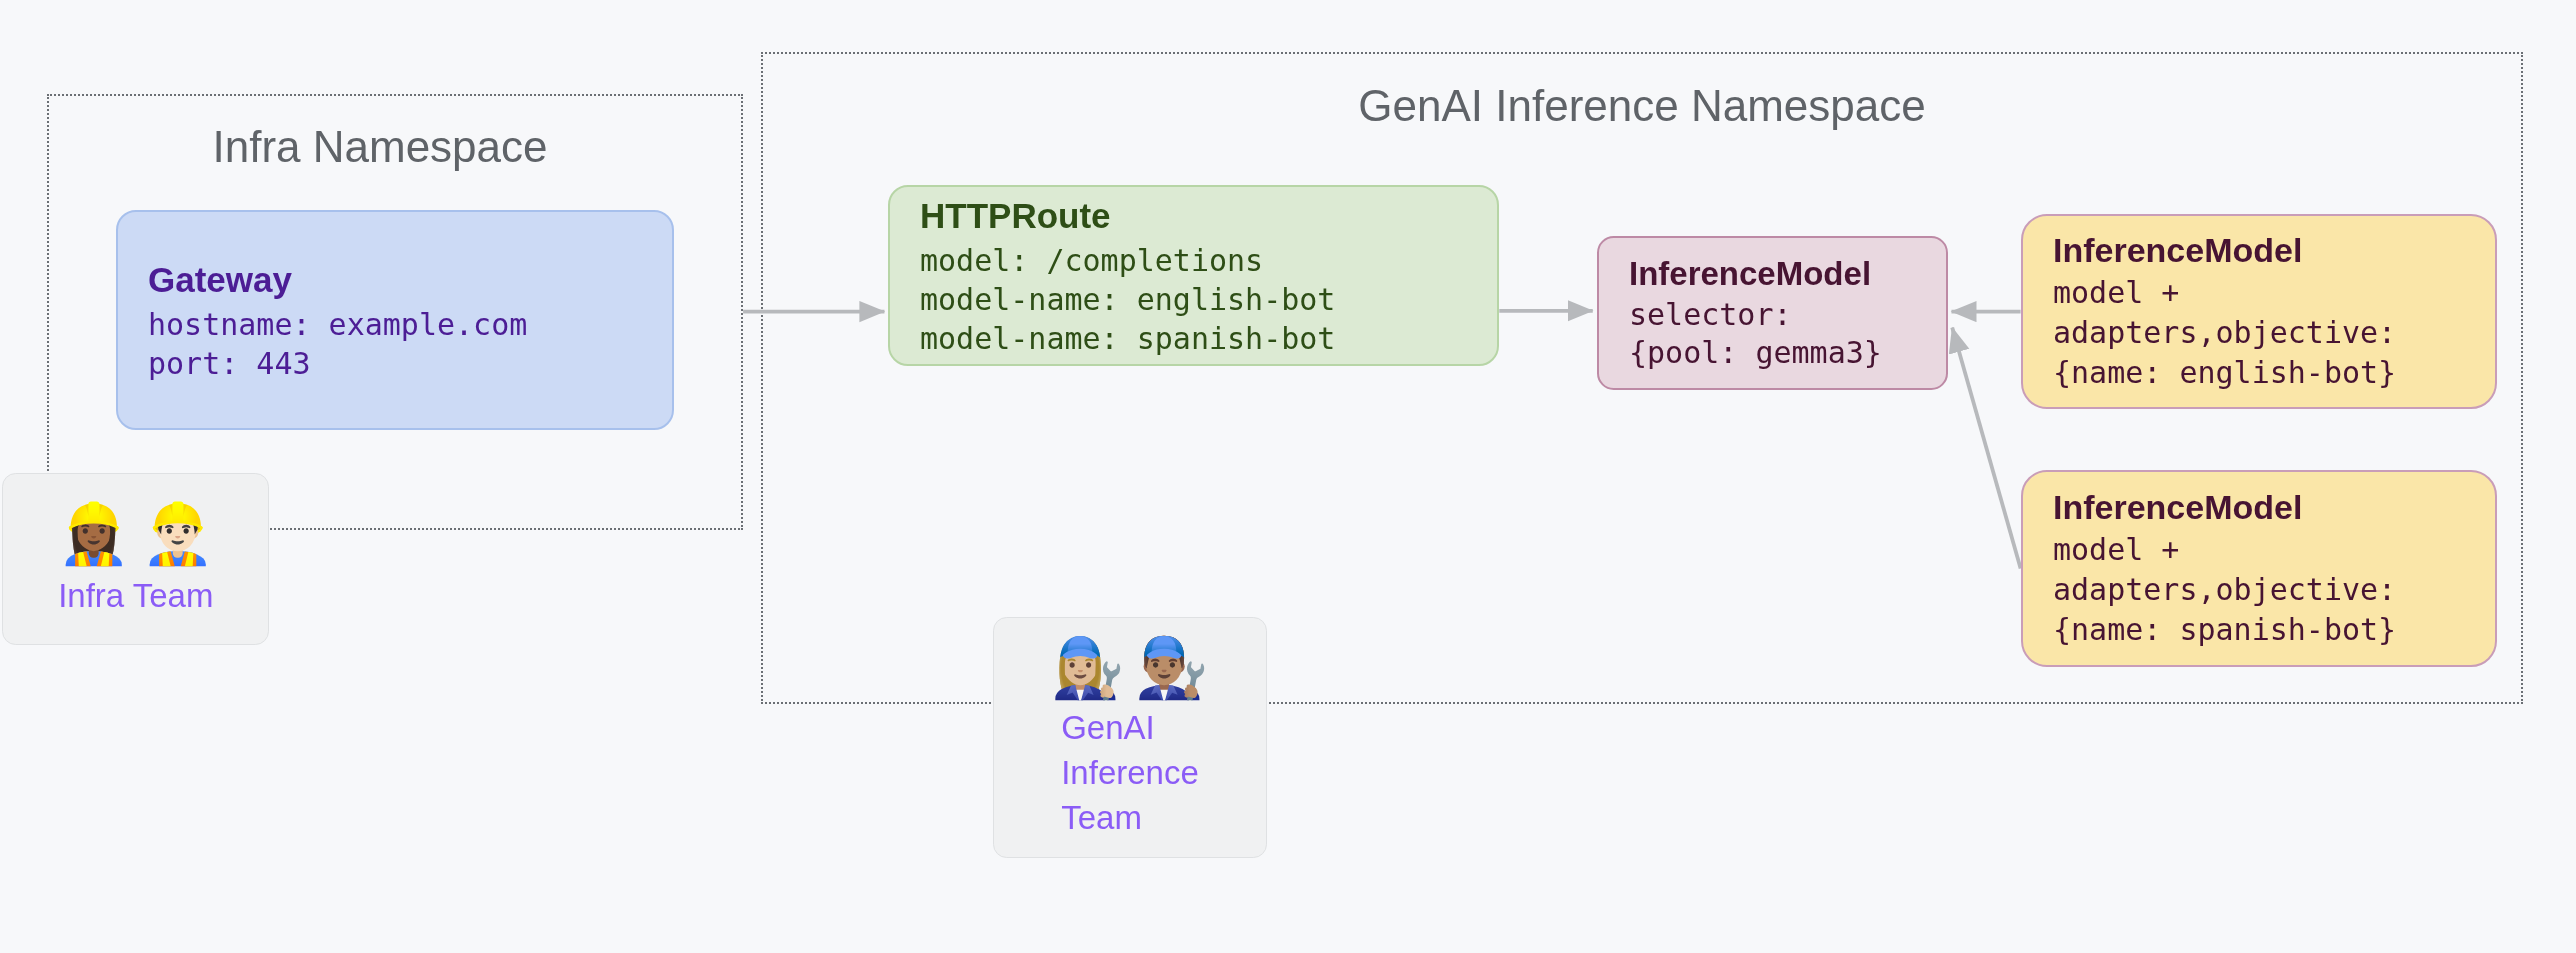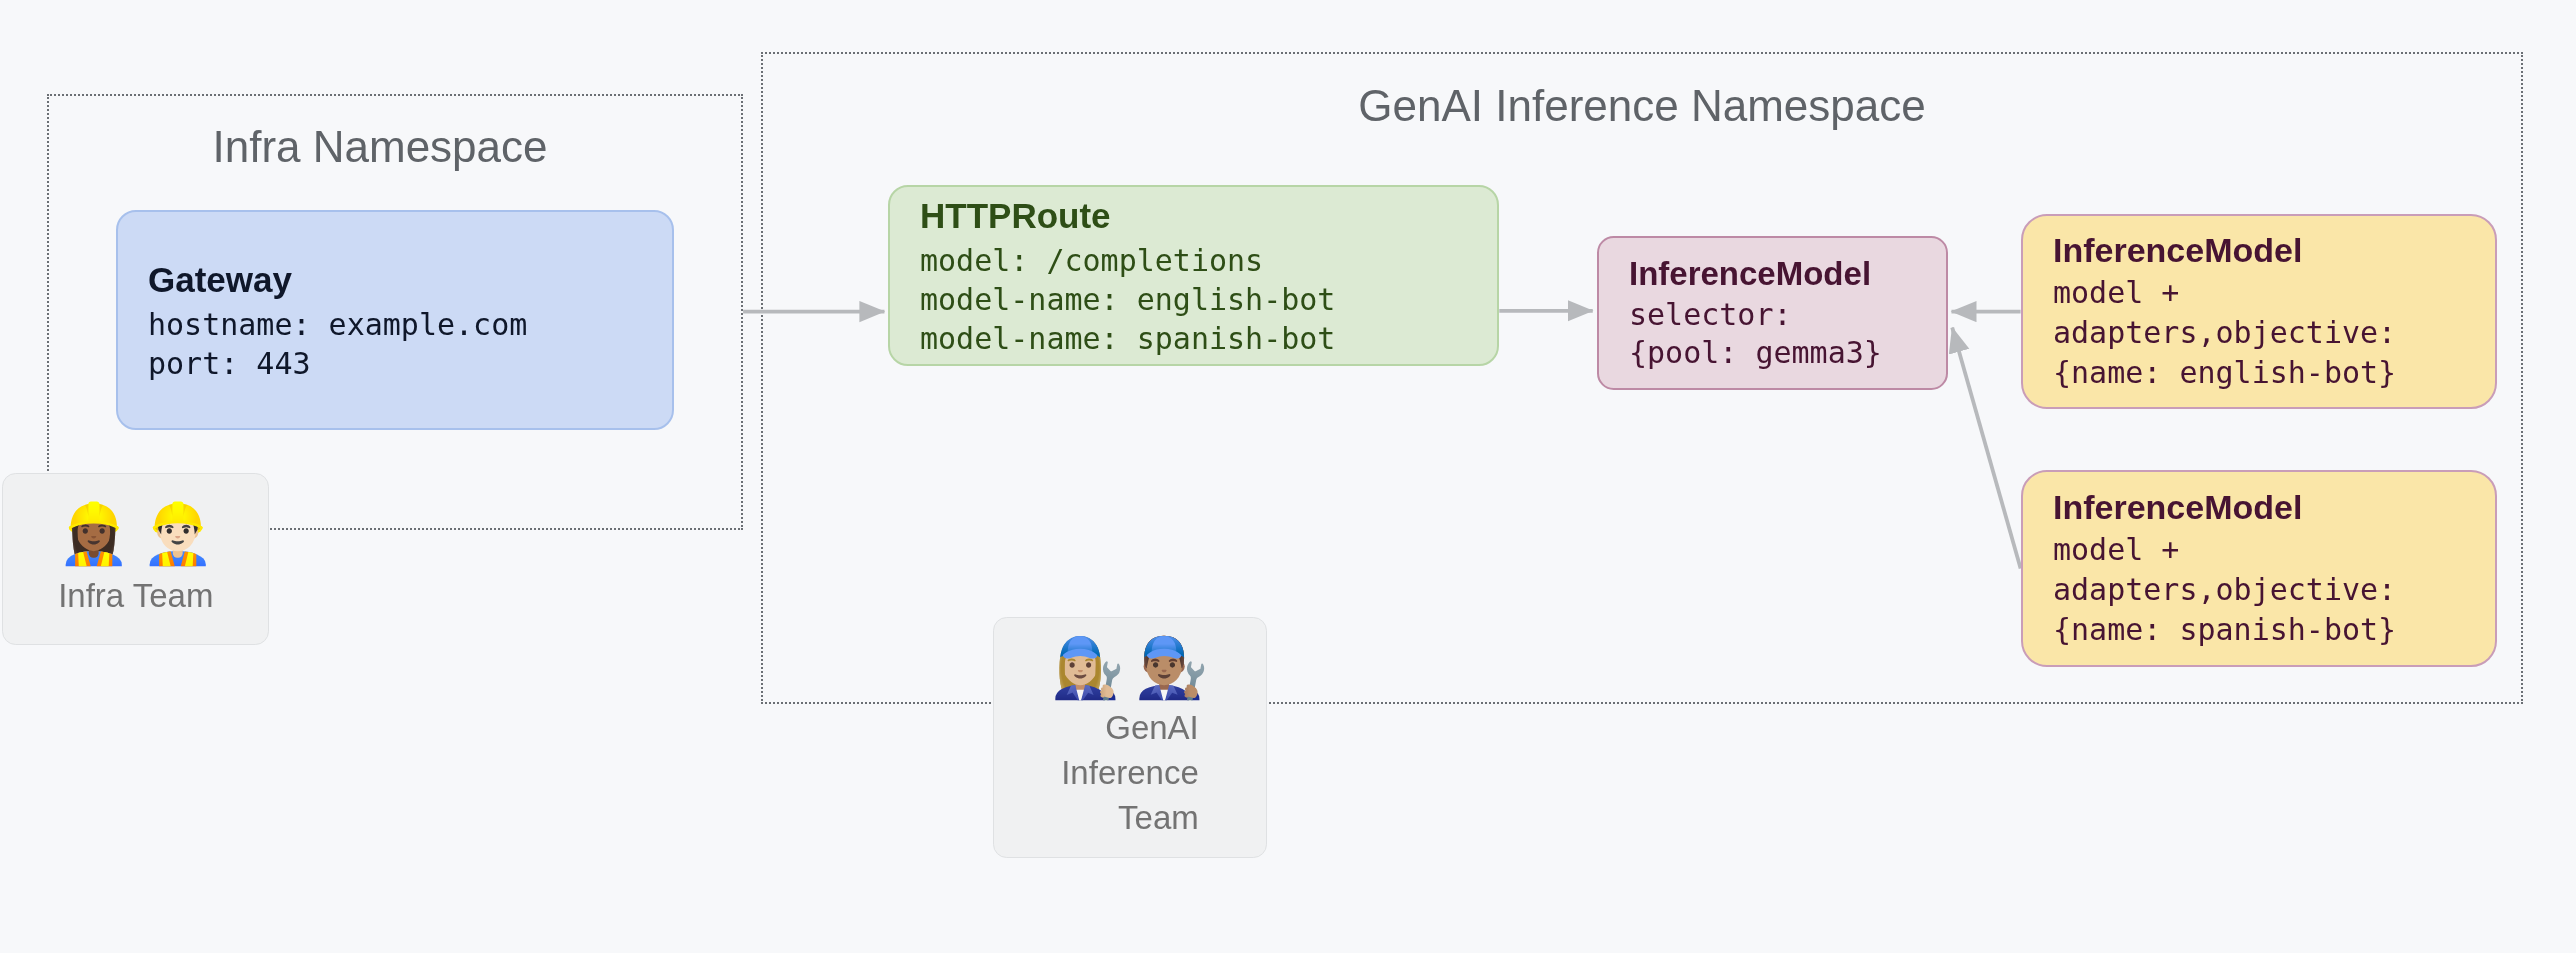--- a/index.html
+++ b/index.html
@@ -60,21 +60,21 @@
   .node-line {
     font-family: "DejaVu Sans Mono", monospace;
     font-size: 30px;
     line-height: 39px;
     white-space: nowrap;
   }
   #node-gateway {
     left: 116px; top: 210px; width: 558px; height: 220px;
     background: #ccdaf5; border-color: #a7c0ec;
   }
-  #node-gateway .node-title, #node-gateway .node-line { color: #0f172a; }
+  #node-gateway .node-title, #node-gateway .node-line { color: #4c1d95; }
 
   #node-httproute {
     left: 888px; top: 185px; width: 611px; height: 181px;
     background: #dcead3; border-color: #b7d5a6;
   }
   #node-httproute .node-title, #node-httproute .node-line { color: #2e4e16; }
 
   #node-pool {
     left: 1597px; top: 236px; width: 351px; height: 154px;
     background: #e9d8e0; border-color: #bd8aa5;
@@ -109,24 +109,24 @@
   }
   #team-infra { left: 2.3px;    top: 473px; width: 267px; height: 172px; }
   #team-genai { left: 993px; top: 617px; width: 274px; height: 241px; }
   .team-emojis {
     font-size: 59px;
     line-height: 1.12;
     white-space: nowrap;
   }
   .team-emojis span + span { margin-left: 10.6px; }
   .team-label {
-    color: #737373;
+    color: #8b5cf6;
     font-size: 33px;
     line-height: 43px;
-    text-align: right;
+    text-align: left;
     margin-top: 7.6px;
     white-space: nowrap;
   }
   #team-genai .team-label { margin-top: 4.6px; line-height: 45px; }
 
   
   #arrows {
     position: absolute;
     left: 0; top: 0;
     width: 2576px; height: 953px;

